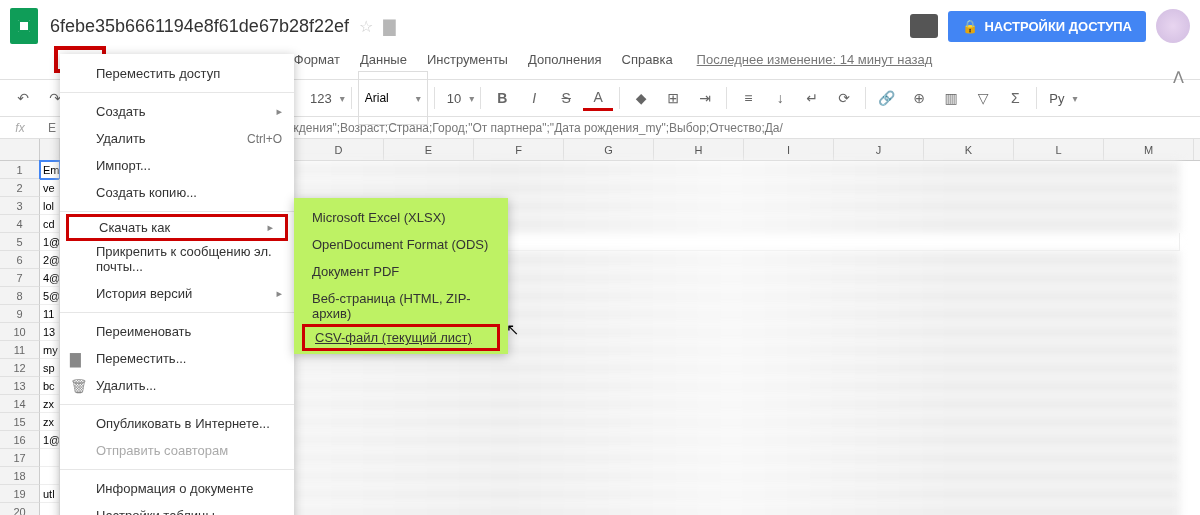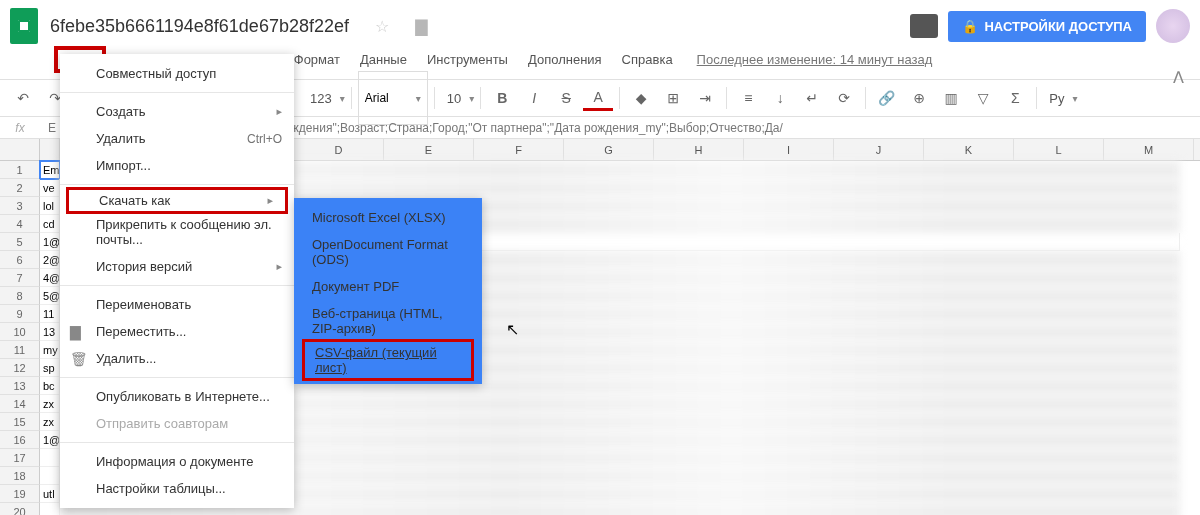--- a/index.html
+++ b/index.html
@@ -1,21 +1,21 @@
 <!DOCTYPE html>
 <html><head>
 <meta charset="utf-8">
 <style>
 * { margin: 0; padding: 0; box-sizing: border-box; font-family: Arial, sans-serif; }
 body { width: 1200px; height: 515px; overflow: hidden; background: #fff; position: relative; }
 
 .header { display: flex; align-items: center; padding: 8px 10px 2px; }
 .logo { width: 28px; height: 36px; background: #0f9d58; border-radius: 2px; display: flex; align-items: center; justify-content: center; margin-right: 12px; }
 .logo::before { content: ""; width: 12px; height: 12px; background: #fff; border-radius: 1px; box-shadow: 0 0 0 2px #0f9d58 inset; }
-.title-row { display: flex; align-items: center; gap: 26px; }
+.title-row { display: flex; align-items: center; gap: 10px; }
 .doc-title { font-size: 18px; color: #333; }
 .star { color: #ccc; font-size: 16px; }
 .folder { color: #b7b7b7; font-size: 16px; }
 
 .header-right { margin-left: auto; display: flex; align-items: center; gap: 10px; }
 .comments-icon { width: 28px; height: 24px; background: #555; border-radius: 3px; position: relative; }
 .share-btn { background: #4285f4; color: #fff; border: none; padding: 8px 14px; border-radius: 3px; font-size: 13px; font-weight: bold; display: flex; align-items: center; gap: 6px; cursor: pointer; }
 .avatar { width: 34px; height: 34px; border-radius: 50%; background: radial-gradient(circle,#e8d5f0,#d0bbe0); }
 
 .menubar { display: flex; align-items: center; padding: 0 54px 6px; font-size: 13px; color: #555; gap: 4px; }
@@ -47,21 +47,21 @@
 
 .menu-panel { position: absolute; left: 60px; top: 54px; width: 234px; background: #fff; box-shadow: 0 2px 10px rgba(0,0,0,.25); padding: 6px 0; z-index: 10; font-size: 13px; color: #333; }
 .menu-row { display: flex; align-items: center; padding: 6px 12px 6px 36px; cursor: pointer; position: relative; }
 .menu-sub { position: relative; }
 .menu-sub::after { content: "▸"; position: absolute; right: 12px; color: #888; font-size: 11px; }
 .menu-divider { height: 1px; background: #e6e6e6; margin: 5px 0; }
 .menu-shortcut { margin-left: auto; color: #737373; font-size: 12px; }
 .menu-icon { position: absolute; left: 10px; color: #888; font-size: 14px; }
 .red-box { border: 3px solid #c00; margin: -3px 6px; padding: 3px 30px 3px 30px !important; }
 
-.submenu { position: absolute; left: 294px; top: 198px; width: 188px; background: #3b82f6; box-shadow: 0 2px 10px rgba(0,0,0,.25); padding: 6px 0; z-index: 11; font-size: 13px; color: #333; }
+.submenu { position: absolute; left: 294px; top: 198px; width: 214px; background: #bef264; box-shadow: 0 2px 10px rgba(0,0,0,.25); padding: 6px 0; z-index: 11; font-size: 13px; color: #333; }
 .sub-row { padding: 6px 18px; cursor: pointer; }
 .sub-red { border: 3px solid #c00; margin: -3px 8px; padding: 3px 10px !important; text-decoration: underline; }
 
 .cursor { position: absolute; left: 506px; top: 320px; font-size: 16px; z-index: 20; }
 .expand-arrow { position: absolute; right: 16px; top: 68px; color: #888; }
 </style>
 </head>
 <body>
 
 <div class="header">
@@ -261,28 +261,29 @@
       </div>
       <div class="row">
         <div class="row-num">20</div>
         <div class="cell" style="width: 20px;"></div>
         <div class="cell blur" style="width: 1120px; background: linear-gradient(90deg, rgb(238, 238, 238) 0%, rgb(245, 245, 245) 20%, rgb(238, 238, 238) 40%, rgb(248, 248, 248) 60%, rgb(238, 238, 238) 80%);"></div>
       </div>
     </div>
 </div>
 
 <div class="menu-panel">
-  <div class="menu-row">Совместный доступ</div>
+  <div class="menu-row">Переместить доступ</div>
   <div class="menu-divider"></div>
   <div class="menu-row menu-sub">Создать</div>
   <div class="menu-row">
       <span>Удалить</span>
       <span class="menu-shortcut">Ctrl+O</span>
     </div>
   <div class="menu-row">Импорт...</div>
+  <div class="menu-row">Создать копию...</div>
   <div class="menu-divider"></div>
   <div class="menu-row menu-sub red-box">Скачать как</div>
   <div class="menu-row">Прикрепить к сообщению эл. почты...</div>
   <div class="menu-row menu-sub">История версий</div>
   <div class="menu-divider"></div>
   <div class="menu-row">Переименовать</div>
   <div class="menu-row">
       <span class="menu-icon">▇</span>
       <span>Переместить...</span>
     </div>

